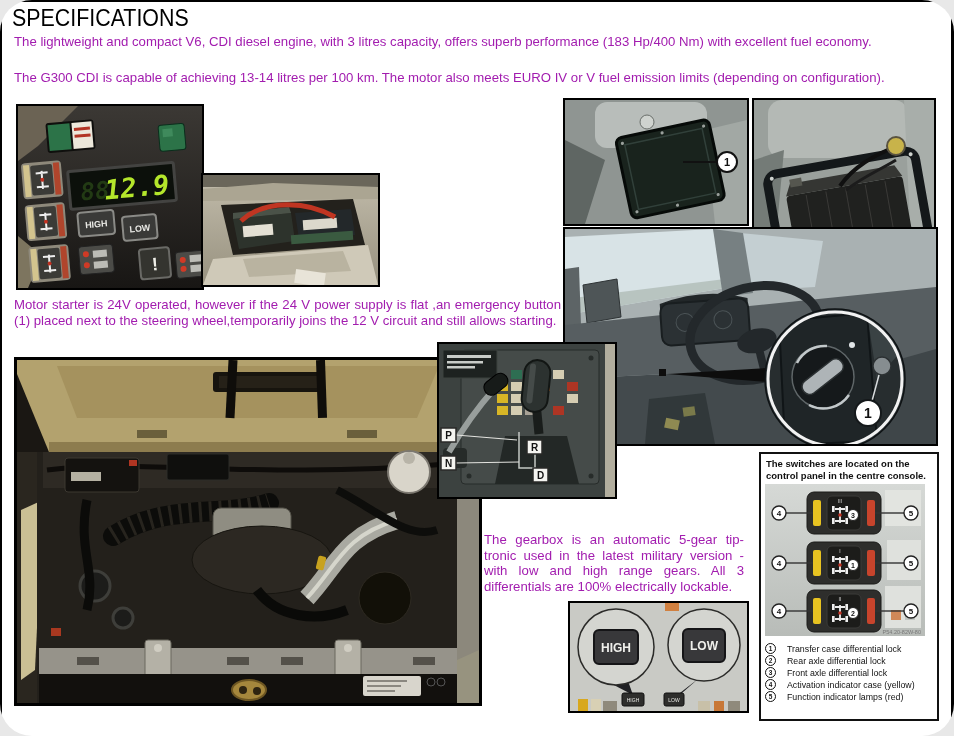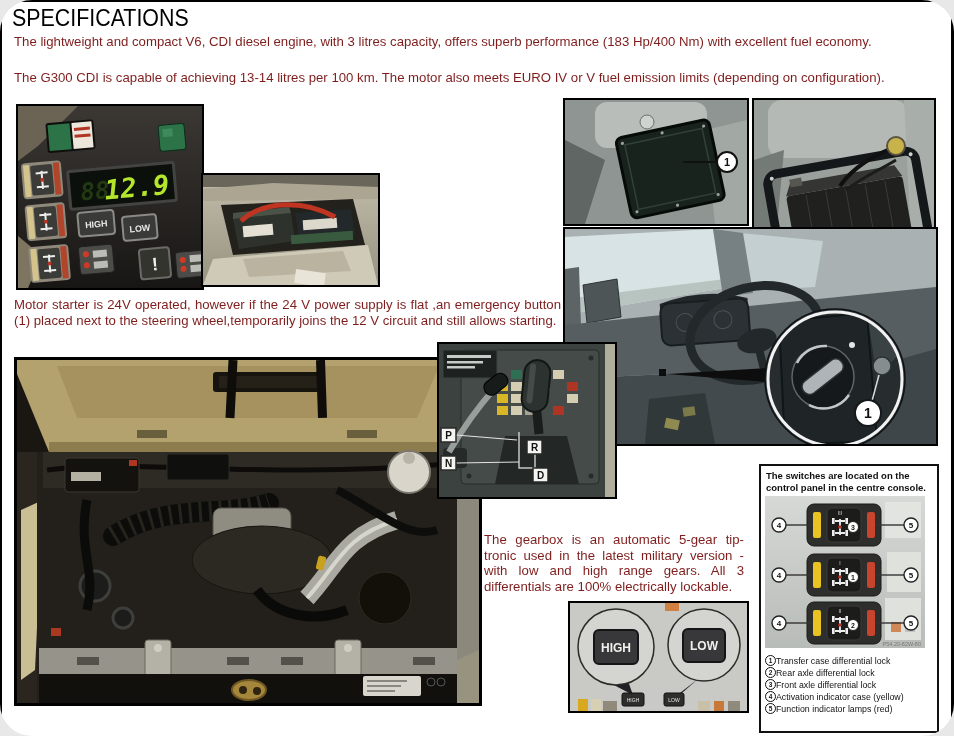--- a/index.html
+++ b/index.html
@@ -1,29 +1,29 @@
 <!DOCTYPE html>
 <html><head>
 <meta charset="utf-8">
 <style>
   html,body{margin:0;padding:0;background:#e8e8e8;}
   .page{position:relative;width:954px;height:736px;background:#ffffff;overflow:hidden;
         font-family:"Liberation Sans",sans-serif;color:#141414;border-radius:32px;}
   .edge{position:absolute;background:#000;}
   .title{position:absolute;left:12px;top:5px;font-size:23px;color:#000;
          transform:scaleX(.93);transform-origin:0 50%;letter-spacing:0;}
-  .para{position:absolute;font-size:13.2px;line-height:18px;text-align:justify;color:#7f1d1d;}
+  .para{position:absolute;font-size:13.2px;line-height:18px;text-align:justify;color:#a21caf;}
   .para.small{line-height:15.5px;}
   .photo{position:absolute;border:2px solid #000;background:#888;}
   .photo svg{display:block;}
-  .diagram{position:absolute;left:759px;top:464px;width:168px;height:259px;border:2px solid #111;
+  .diagram{position:absolute;left:759px;top:452px;width:168px;height:259px;border:2px solid #111;
            background:#fff;padding:3px 4px;box-sizing:content-box;}
   .diagram .cap{font-size:9.5px;font-weight:bold;line-height:11.5px;color:#101010;margin:1px 0 3px 1px;}
   .legend{margin-top:3px;}
-  .legend-row{display:flex;align-items:center;gap:0;margin:1px 0;}
+  .legend-row{display:flex;align-items:center;gap:11px;margin:1px 0;}
   .legend-num{flex:0 0 auto;width:9px;height:9px;border:1px solid #111;border-radius:50%;
               font-size:6.5px;line-height:9px;text-align:center;color:#111;font-weight:bold;}
   .legend-txt{font-size:8.8px;color:#111;line-height:10px;}
   text{font-family:"Liberation Sans",sans-serif;}
   .seg{font-family:"DejaVu Sans Mono",monospace;font-weight:bold;font-style:italic;}
 </style>
 </head>
 <body>
 
 <div class="page">

